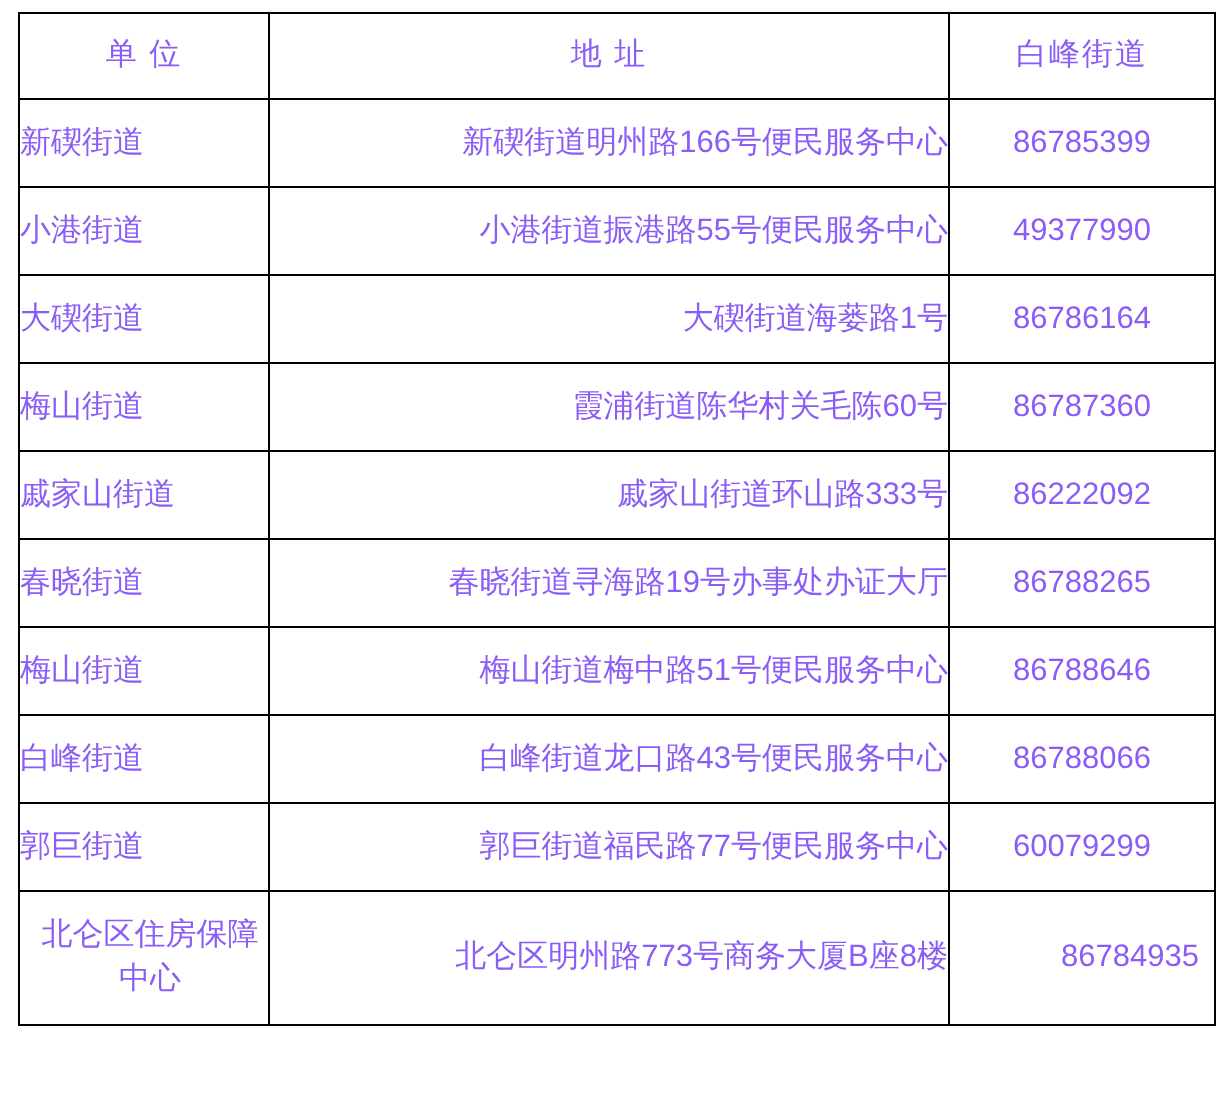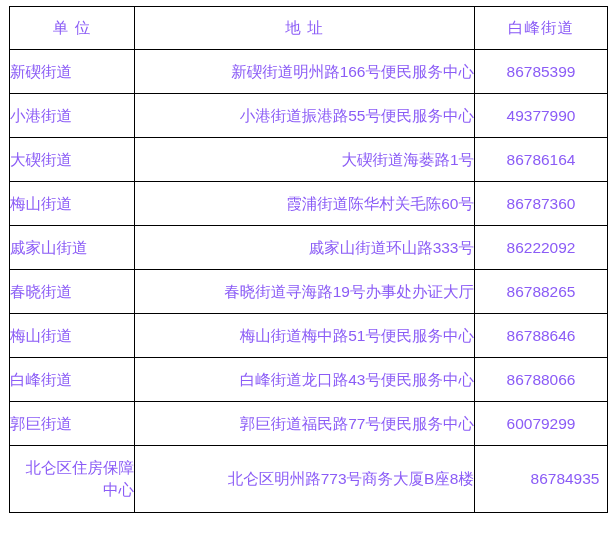--- a/index.html
+++ b/index.html
@@ -60,21 +60,21 @@
     padding-left: 8px;
   }
   td.cell-phone {
     text-align: center;
   }
   tr.tall td {
     height: 66px;
     padding-left: 48px;
   }
   td.cell-unit.two-line {
-    text-align: right;
+    text-align: center;
     padding-left: 6px;
     line-height: 1.4;
   }
 </style>
 </head>
 <body>
 
 <div class="sheet">
   <table class="contact-table">
     <colgroup>

